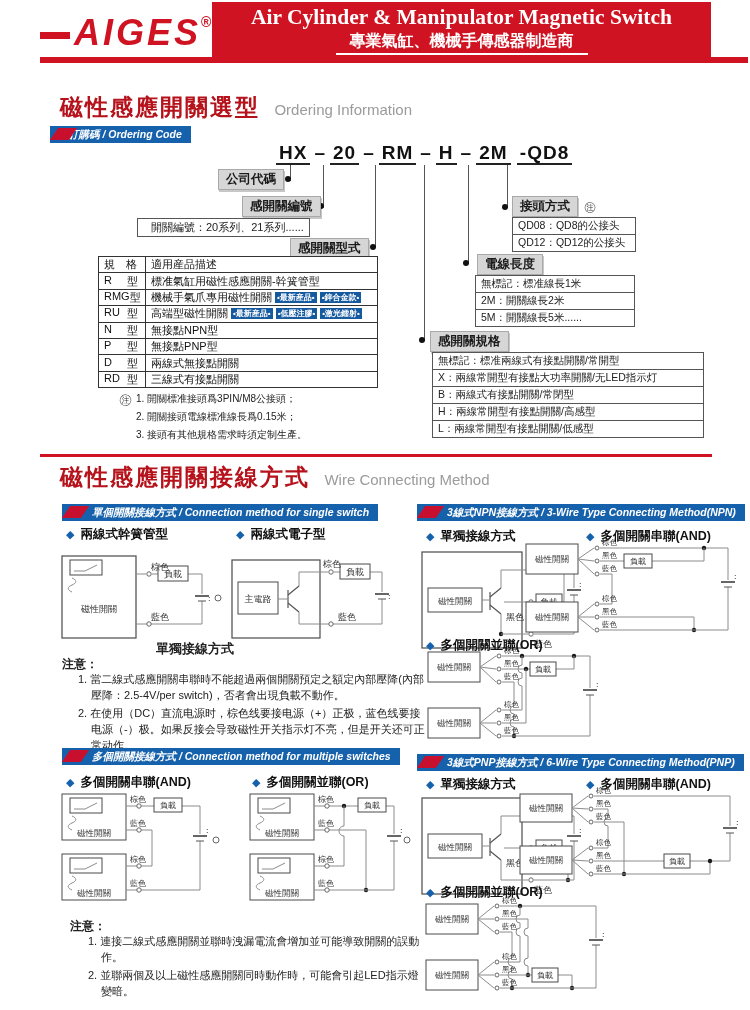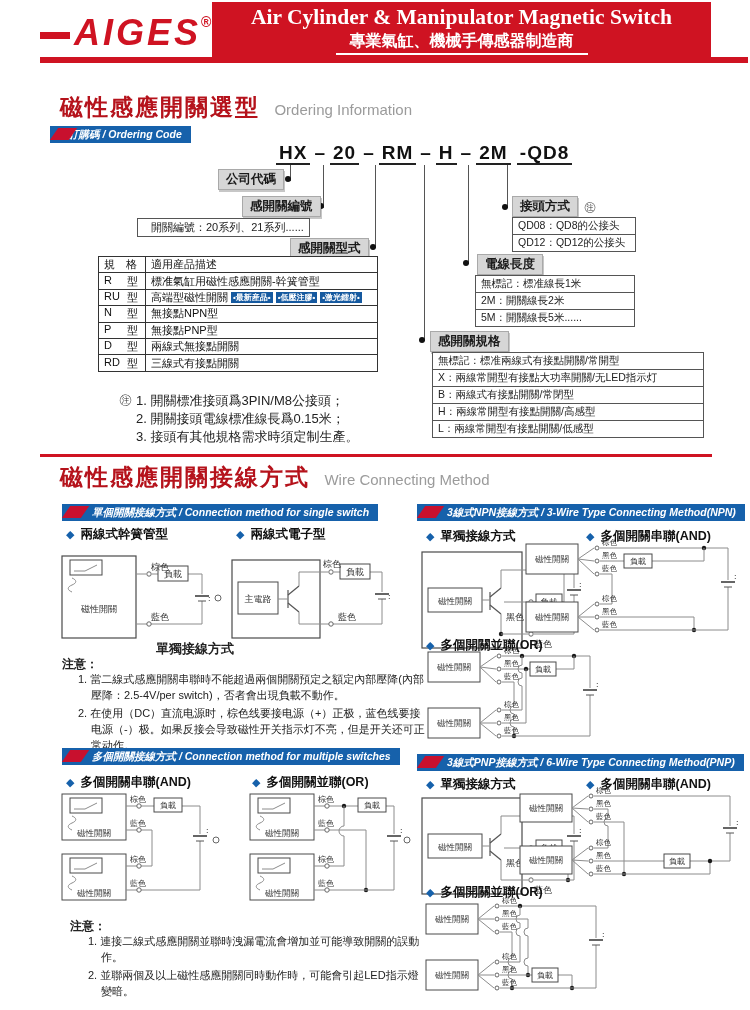--- a/index.html
+++ b/index.html
@@ -32,21 +32,21 @@
   .wbox{background:#fff;border:1px solid #555;font-size:10.5px;color:#222;padding:1px 5px;white-space:nowrap;}
   .wbox.single{position:absolute;font-size:11px;padding-left:13px;}
   .wstack{position:absolute;display:flex;flex-direction:column;align-items:stretch;}
   .wstack .wbox{margin-top:-1px;}
   
   .spec-table{position:absolute;border-collapse:collapse;background:#fff;}
   .spec-table td{border:1px solid #333;font-size:11px;padding:0 5px;height:15.4px;color:#111;white-space:nowrap;}
   .cellflex{display:flex;justify-content:space-between;width:34px;}
   .tbadge{display:inline-block;background:#15599f;color:#fff;font-size:8px;font-weight:bold;padding:0 2px;margin-left:3px;line-height:11px;vertical-align:1px;}
   
-  .snote{position:absolute;font-size:13px;color:#222;white-space:nowrap;text-align:right;}
+  .snote{position:absolute;font-size:10px;color:#222;white-space:nowrap;text-align:right;}
   .note-block{position:absolute;font-size:11px;color:#222;line-height:1.45;}
   .note-item{text-indent:-13px;padding-left:13px;margin-bottom:2px;}
   .notice-title{position:absolute;font-size:12px;font-weight:bold;color:#222;}
   .red-divider{position:absolute;background:#cf1322;}
   
   .dtitle{position:absolute;font-size:12.5px;font-weight:bold;color:#111;white-space:nowrap;}
   .dtitle .dia{color:#1661ab;margin-right:6px;font-size:11px;}
   .dcaption{position:absolute;font-size:13px;font-weight:bold;color:#222;text-align:center;}
   
   svg.diag{position:absolute;overflow:visible;}
@@ -155,20 +155,29 @@
       <td>適用産品描述</td>
     </tr>
     <tr>
       <td>
             <div class="cellflex">
               <span>R</span>
               <span>型</span>
             </div>
           </td>
       <td><span>標准氣缸用磁性感應開關-幹簧管型</span></td>
+    </tr>
+    <tr>
+      <td>
+            <div class="cellflex">
+              <span>RMG</span>
+              <span>型</span>
+            </div>
+          </td>
+      <td><span>機械手氣爪專用磁性開關</span><span class="tbadge">•最新産品•</span><span class="tbadge">•鋅合金款•</span></td>
     </tr>
     <tr>
       <td>
             <div class="cellflex">
               <span>RU</span>
               <span>型</span>
             </div>
           </td>
       <td><span>高端型磁性開關</span><span class="tbadge">•最新産品•</span><span class="tbadge">•低壓注膠•</span><span class="tbadge">•激光鐳射•</span></td>
     </tr>

